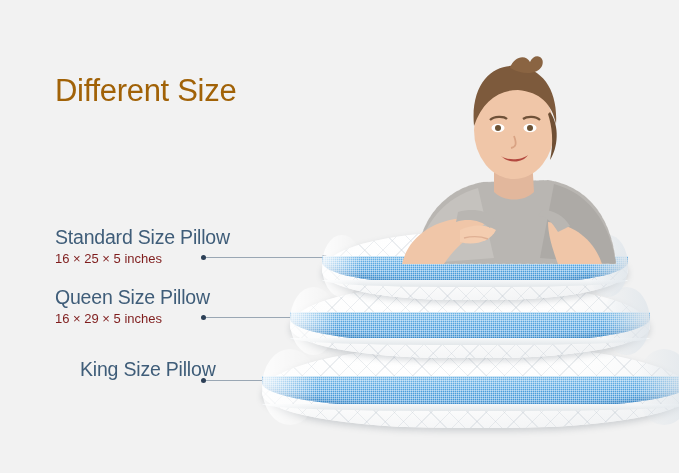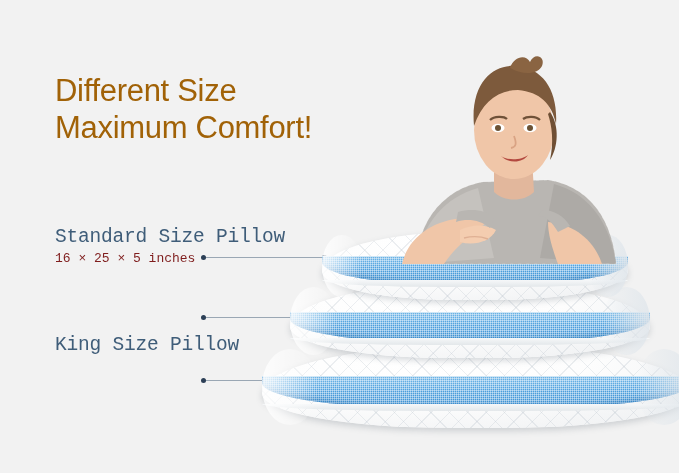--- a/index.html
+++ b/index.html
@@ -66,38 +66,38 @@
     top: 72px;
     width: 340px;
     font-size: 31px;
     line-height: 37px;
     color: #a16207;
     letter-spacing: -0.3px;
   }
   .headline-line { display: block; white-space: nowrap; }
 
   
-  .callout { position: absolute; left: 55px; font-family: Liberation Mono, monospace; }
+  .callout { position: absolute; left: 55px; }
   .callout-title {
     font-size: 19.5px;
     color: #3f5d79;
     line-height: 23px;
     letter-spacing: -0.2px;
     white-space: nowrap;
   }
   .callout-dims {
     font-size: 13px;
     color: #7f1d1d;
     line-height: 17px;
     white-space: nowrap;
     margin-top: 1px;
   }
   .callout-1 { top: 226px; }
   .callout-2 { top: 286px; }
-  .callout-3 { top: 334px; }
+  .callout-3 { top: 358px; margin-left: 25px; }
 
   
   .leader {
     position: absolute;
     height: 7px;
     display: flex;
     align-items: center;
     pointer-events: none;
   }
   .leader .dot {
@@ -200,26 +200,29 @@
   .model svg { display: block; }
 </style>
 </head>
 <body>
 
 <div id="infographic">
 
 
   <div class="headline">
     <span class="headline-line">Different Size</span>
-    <span class="headline-line">Maximum Comfort!</span>
   </div>
 
   <div class="callout callout-1">
     <div class="callout-title">Standard Size Pillow</div>
     <div class="callout-dims">16 × 25 × 5 inches</div>
+  </div>
+  <div class="callout callout-2">
+    <div class="callout-title">Queen Size Pillow</div>
+    <div class="callout-dims">16 × 29 × 5 inches</div>
   </div>
   <div class="callout callout-3">
     <div class="callout-title">King Size Pillow</div>
   </div>
 
   <div class="leader leader-1">
     <span class="dot"></span>
     <span class="rule"></span>
     <span class="dot"></span>
   </div>

